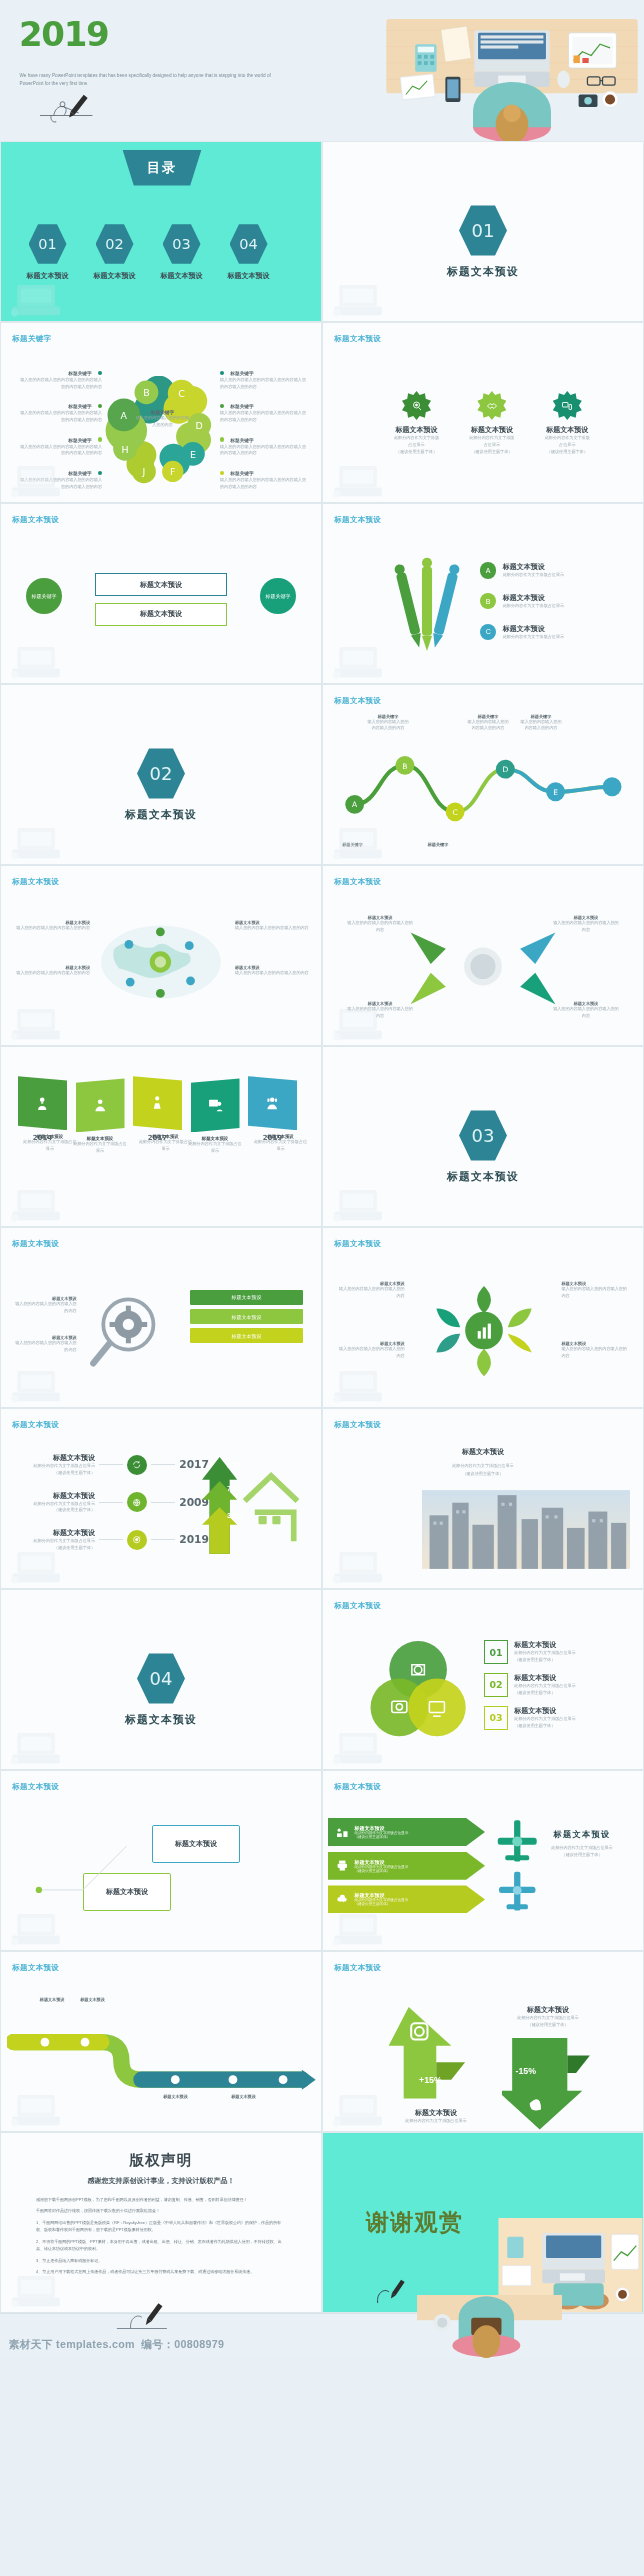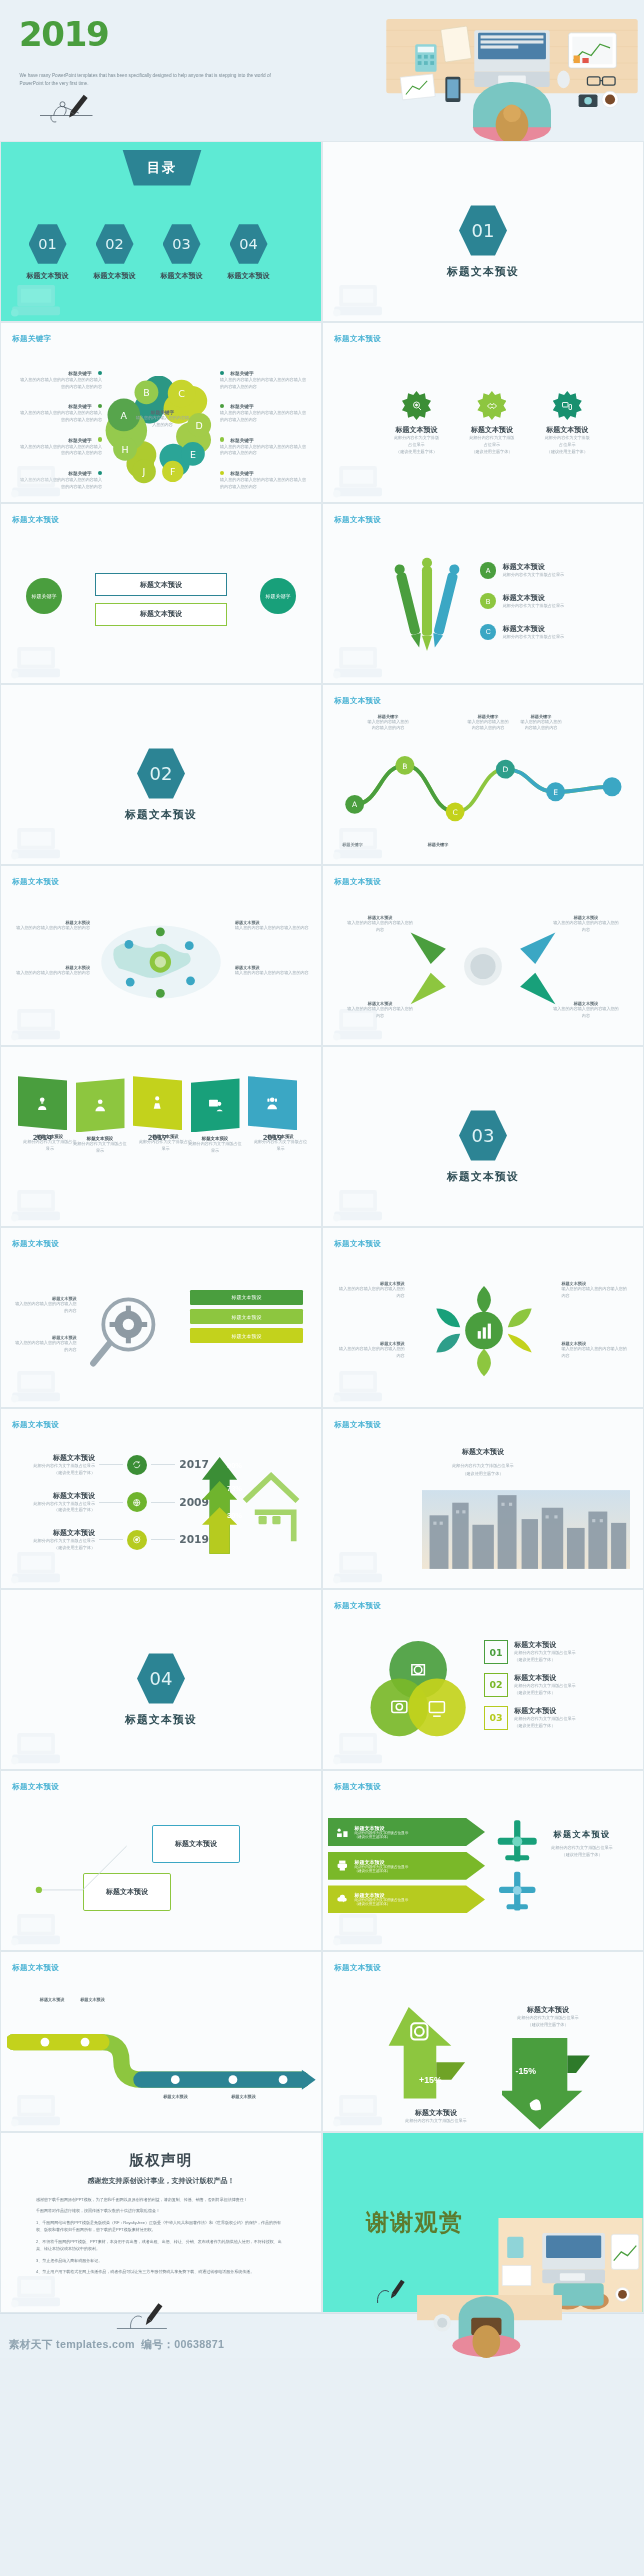--- a/index.html
+++ b/index.html
@@ -1137,21 +1137,21 @@
       <circle cx="40" cy="44" r="14" fill="#e8eef0"></circle>
         <circle cx="40" cy="44" r="8" fill="#cfd9dd"></circle>
       <path d="M66 36 a44 34 0 0 1 88 0 v40 h-88z" fill="#79c6c2"></path>
       <rect x="86" y="36" width="48" height="28" rx="4" fill="#6b4a2a"></rect>
       <ellipse cx="110" cy="80" rx="54" ry="18" fill="#e8899b"></ellipse>
       <ellipse cx="110" cy="74" rx="22" ry="26" fill="#c9994f"></ellipse>
     </svg>
     <div class="footer-text">
       <span>素材天下</span>
       <span>templates.com</span>
-      &nbsp;<span>编号：</span><span>00638871</span>
+      &nbsp;<span>编号：</span><span>00808979</span>
     </div>
     <svg style="position:absolute;left:113px;top:-12.6px;width:69px;height:35px" viewBox="0 0 110 56">
       <line x1="6" y1="44" x2="86" y2="44" stroke="#6b7c88" stroke-width="1.4"></line>
       <path d="M28 44 C26 28 38 20 46 26" fill="none" stroke="#6b7c88" stroke-width="1.4"></path>
       <g transform="rotate(36 66 26)">
           <rect x="58" y="4" width="8" height="30" fill="#2c2c2c"></rect>
           <polygon points="58,34 66,34 62,44" fill="#2c2c2c"></polygon>
         </g>
     </svg>
   </div>

